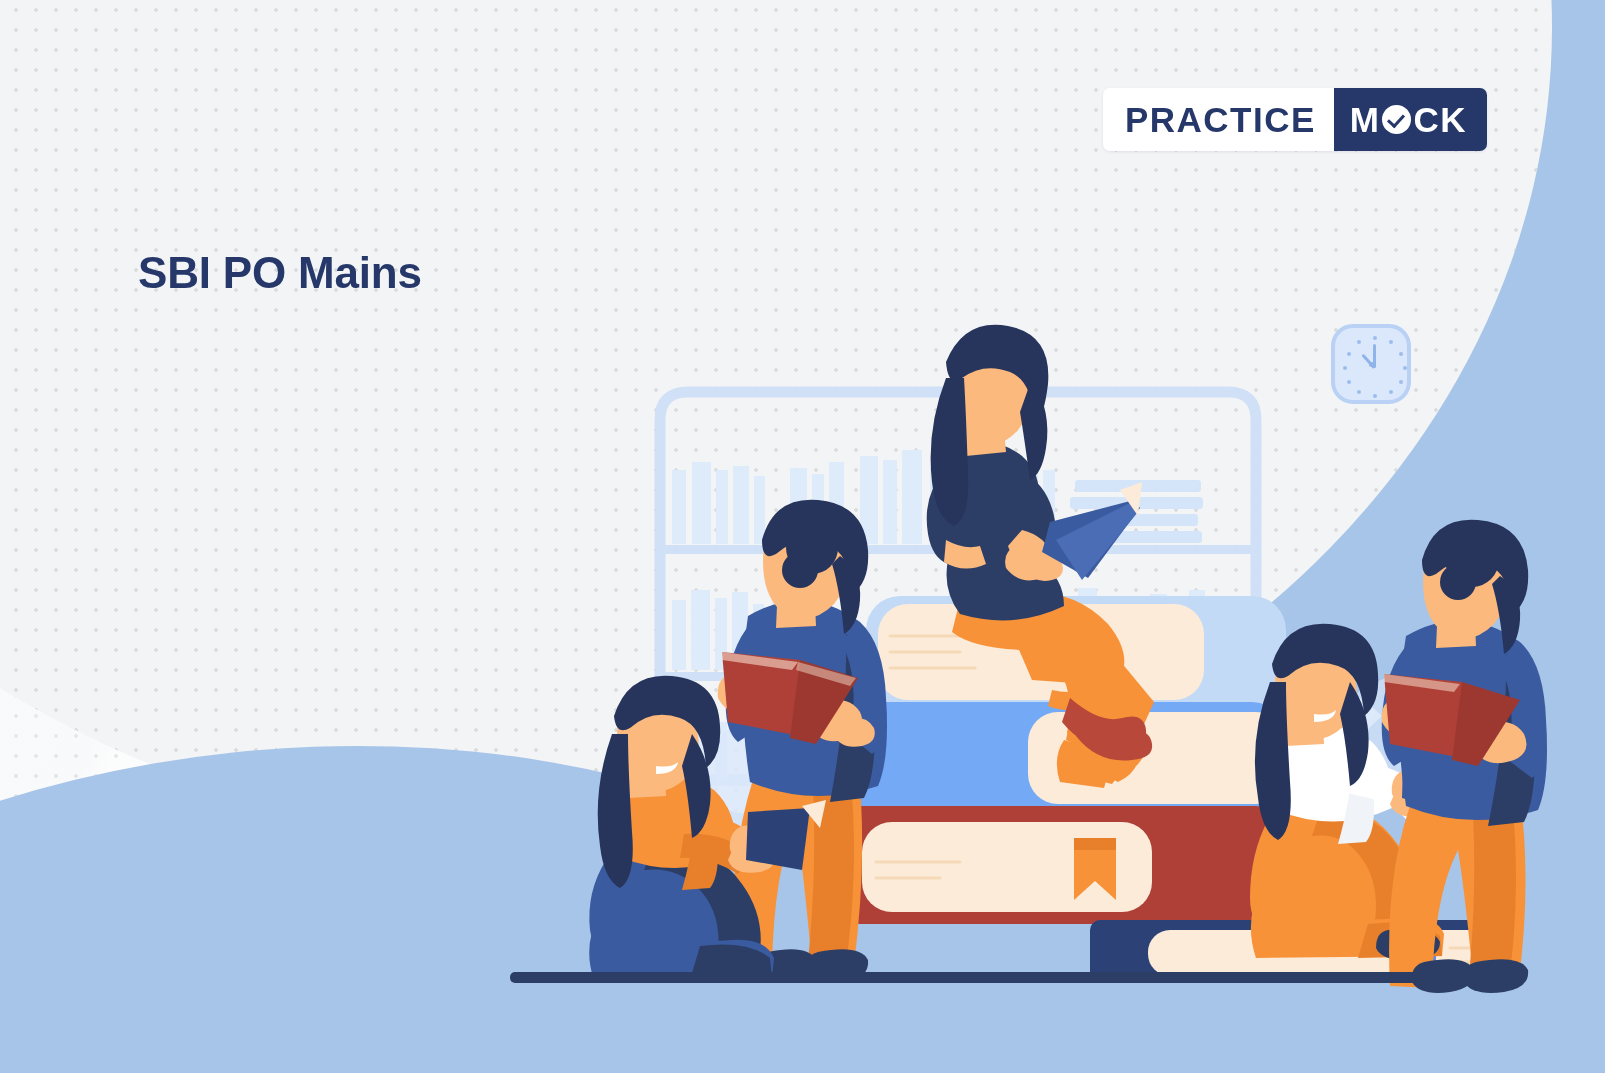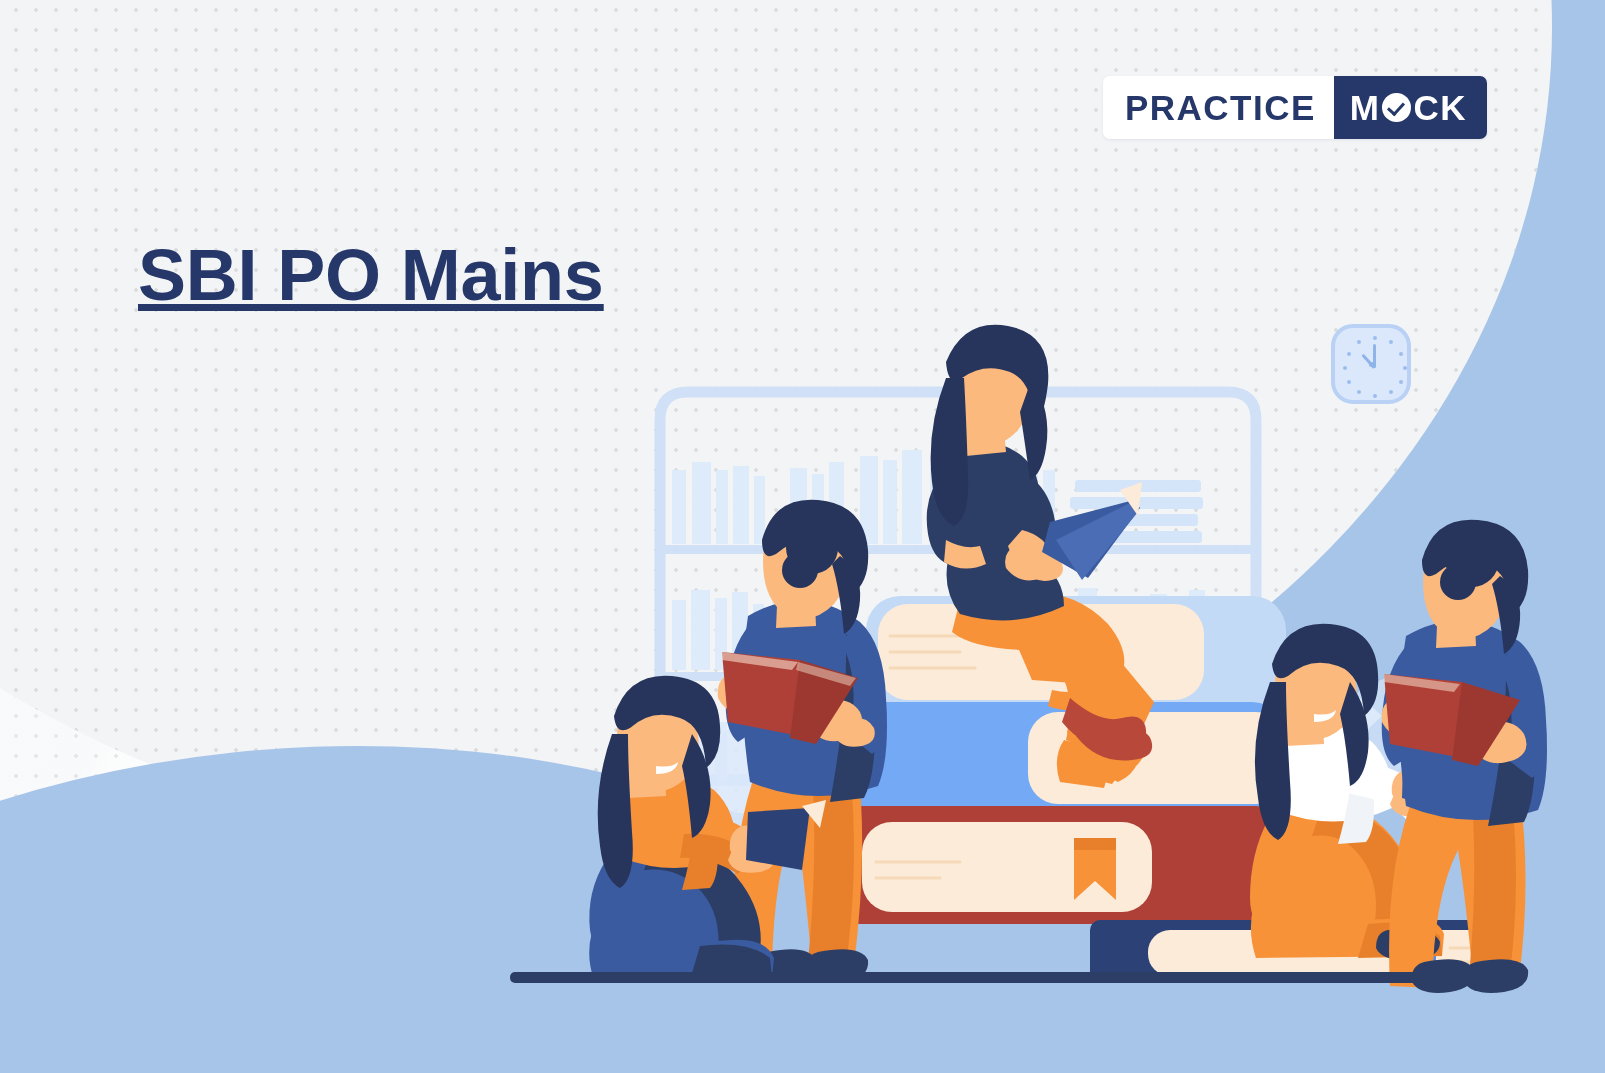--- a/index.html
+++ b/index.html
@@ -73,21 +73,21 @@
   }
   .wave-bl2{
     position:absolute;
     left:-200px;bottom:-60px;
     width:2100px;height:320px;
     background:#a7c5e9;
   }
 
   
   .logo{
-    position:absolute;right:118px;top:76px;
+    position:absolute;right:118px;top:88px;
     display:flex;align-items:center;
     border-radius:7px;overflow:hidden;
     box-shadow:0 1px 3px rgba(40,55,95,.10);
     z-index:40;
   }
   .logo-practice{
     background:#ffffff;color:#26386a;
     font-size:35px;font-weight:bold;letter-spacing:1.5px;
     padding:14px 18px 14px 22px;line-height:1;
     display:flex;align-items:center;
@@ -104,26 +104,25 @@
   }
   .check-o::after{
     content:"";position:absolute;
     left:9px;top:6px;width:7px;height:13px;
     border:solid #26386a;border-width:0 3.4px 3.4px 0;
     transform:rotate(42deg);
   }
 
   
   .headline{
-    position:absolute;left:138px;top:228px;
+    position:absolute;left:138px;top:244px;
     color:#26386a;
-    font-size:72px;font-weight:bold;line-height:1.33;
+    font-size:44px;font-weight:bold;line-height:1.33;
     letter-spacing:-.2px;
     z-index:30;
-    text-decoration:underline;
   }
   .headline div{white-space:nowrap;}
 
   
   .clock{
     position:absolute;left:1331px;top:324px;
     width:80px;height:80px;border-radius:22px;
     background:#dbe7fb;border:4px solid #b9d1f4;
     box-sizing:border-box;z-index:20;
   }

